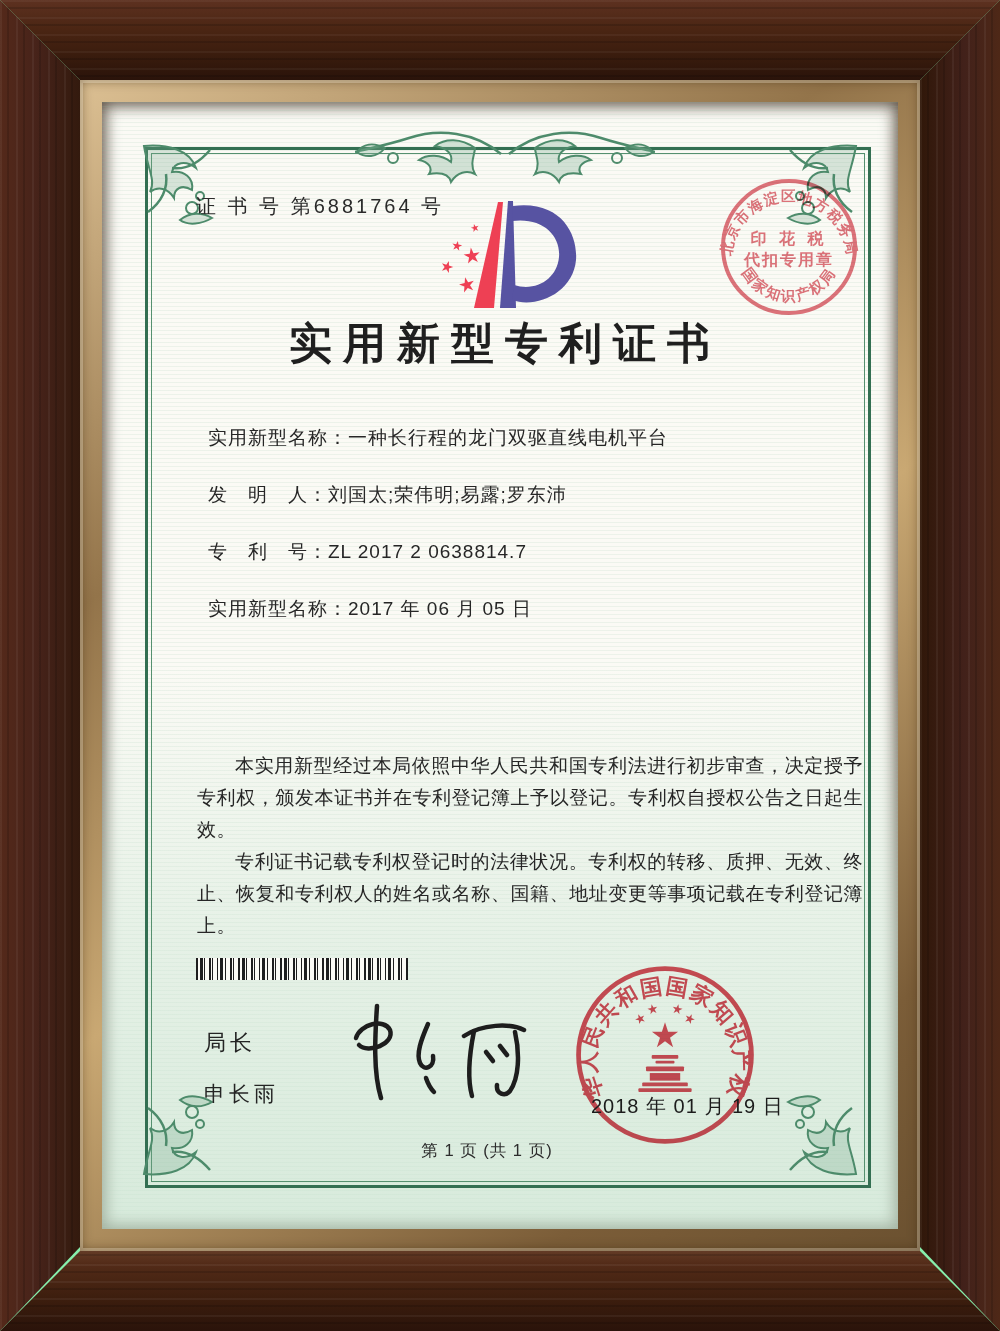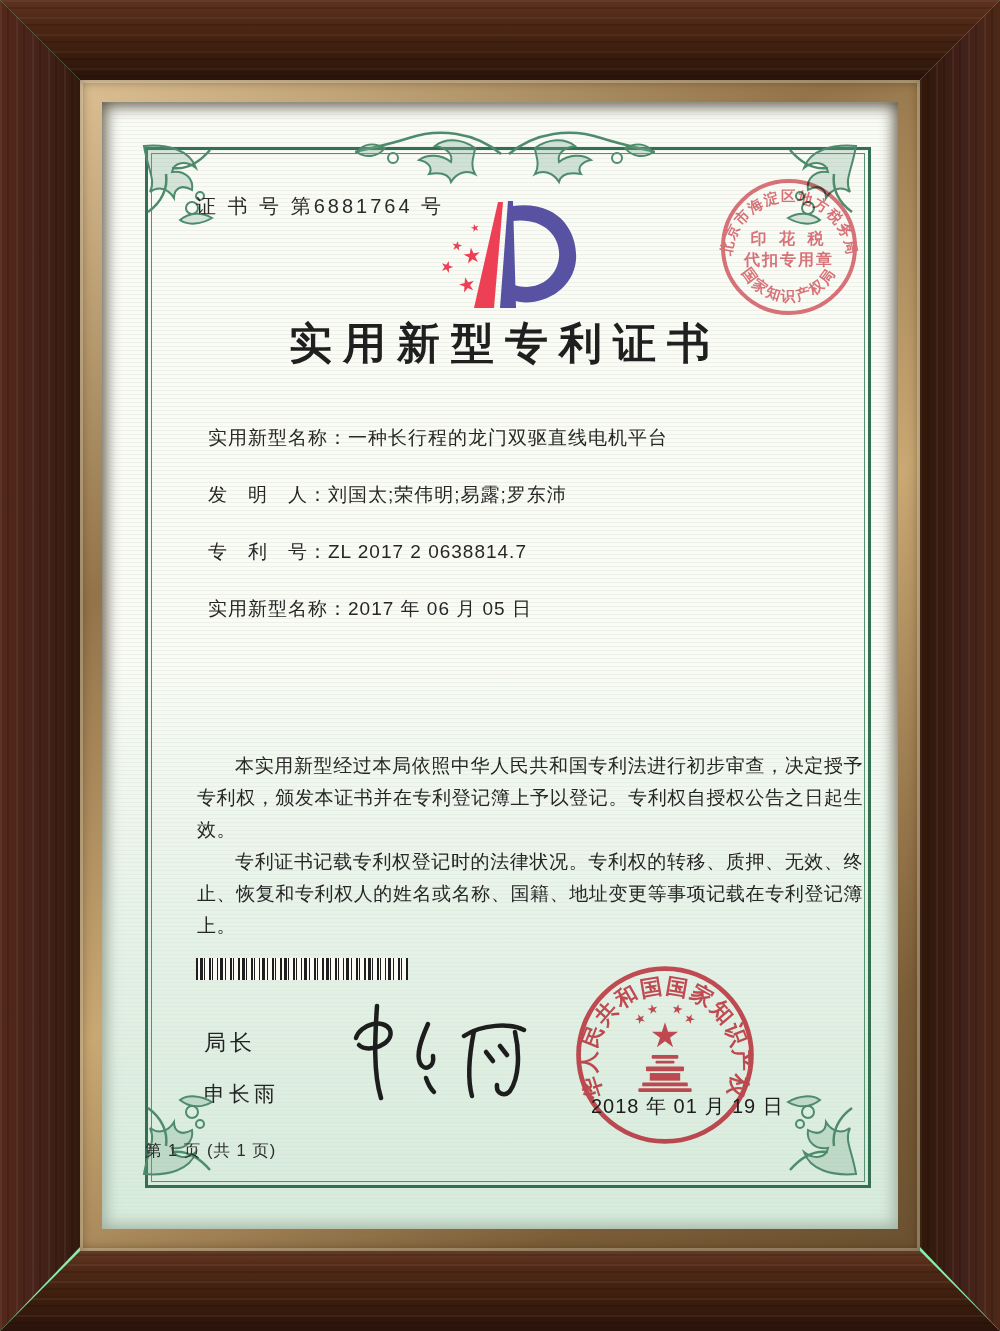--- a/index.html
+++ b/index.html
@@ -71,21 +71,21 @@
       #1e1e1e 8px 9px,#fbfaf5 9px 13px,#1e1e1e 13px 15px,#fbfaf5 15px 16px,
       #1e1e1e 16px 17px,#fbfaf5 17px 21px,#1e1e1e 21px 22px,#fbfaf5 22px 24px,
       #1e1e1e 24px 27px,#fbfaf5 27px 29px,#1e1e1e 29px 30px,#fbfaf5 30px 34px,
       #1e1e1e 34px 36px,#fbfaf5 36px 37px,#1e1e1e 37px 38px,#fbfaf5 38px 42px);}
   .signer-title{left:204px;top:1028px;font-size:22px;letter-spacing:4px;color:#242424;}
   .signer-name{left:204px;top:1064px;font-size:21px;letter-spacing:4px;color:#242424;margin-top:16px;}
   .signature{left:318px;top:998px;}
   .seal{left:570px;top:960px;mix-blend-mode:multiply;opacity:.93;}
   .tax-stamp{left:714px;top:172px;mix-blend-mode:multiply;opacity:.9;}
   .seal-date{left:591px;top:1093px;font-size:20px;letter-spacing:1px;color:#1c1c1c;z-index:5;}
-  .page-footer{left:145px;top:1140px;width:684px;text-align:left;font-size:16.5px;
+  .page-footer{left:145px;top:1140px;width:684px;text-align:center;font-size:16.5px;
     letter-spacing:1px;color:#2c2c2c;}
   .logo{left:425px;top:186px;}
 </style>
 </head>
 <body>
 
 <div class="canvas">
 
   <svg width="0" height="0" style="position:absolute">
     <defs>

